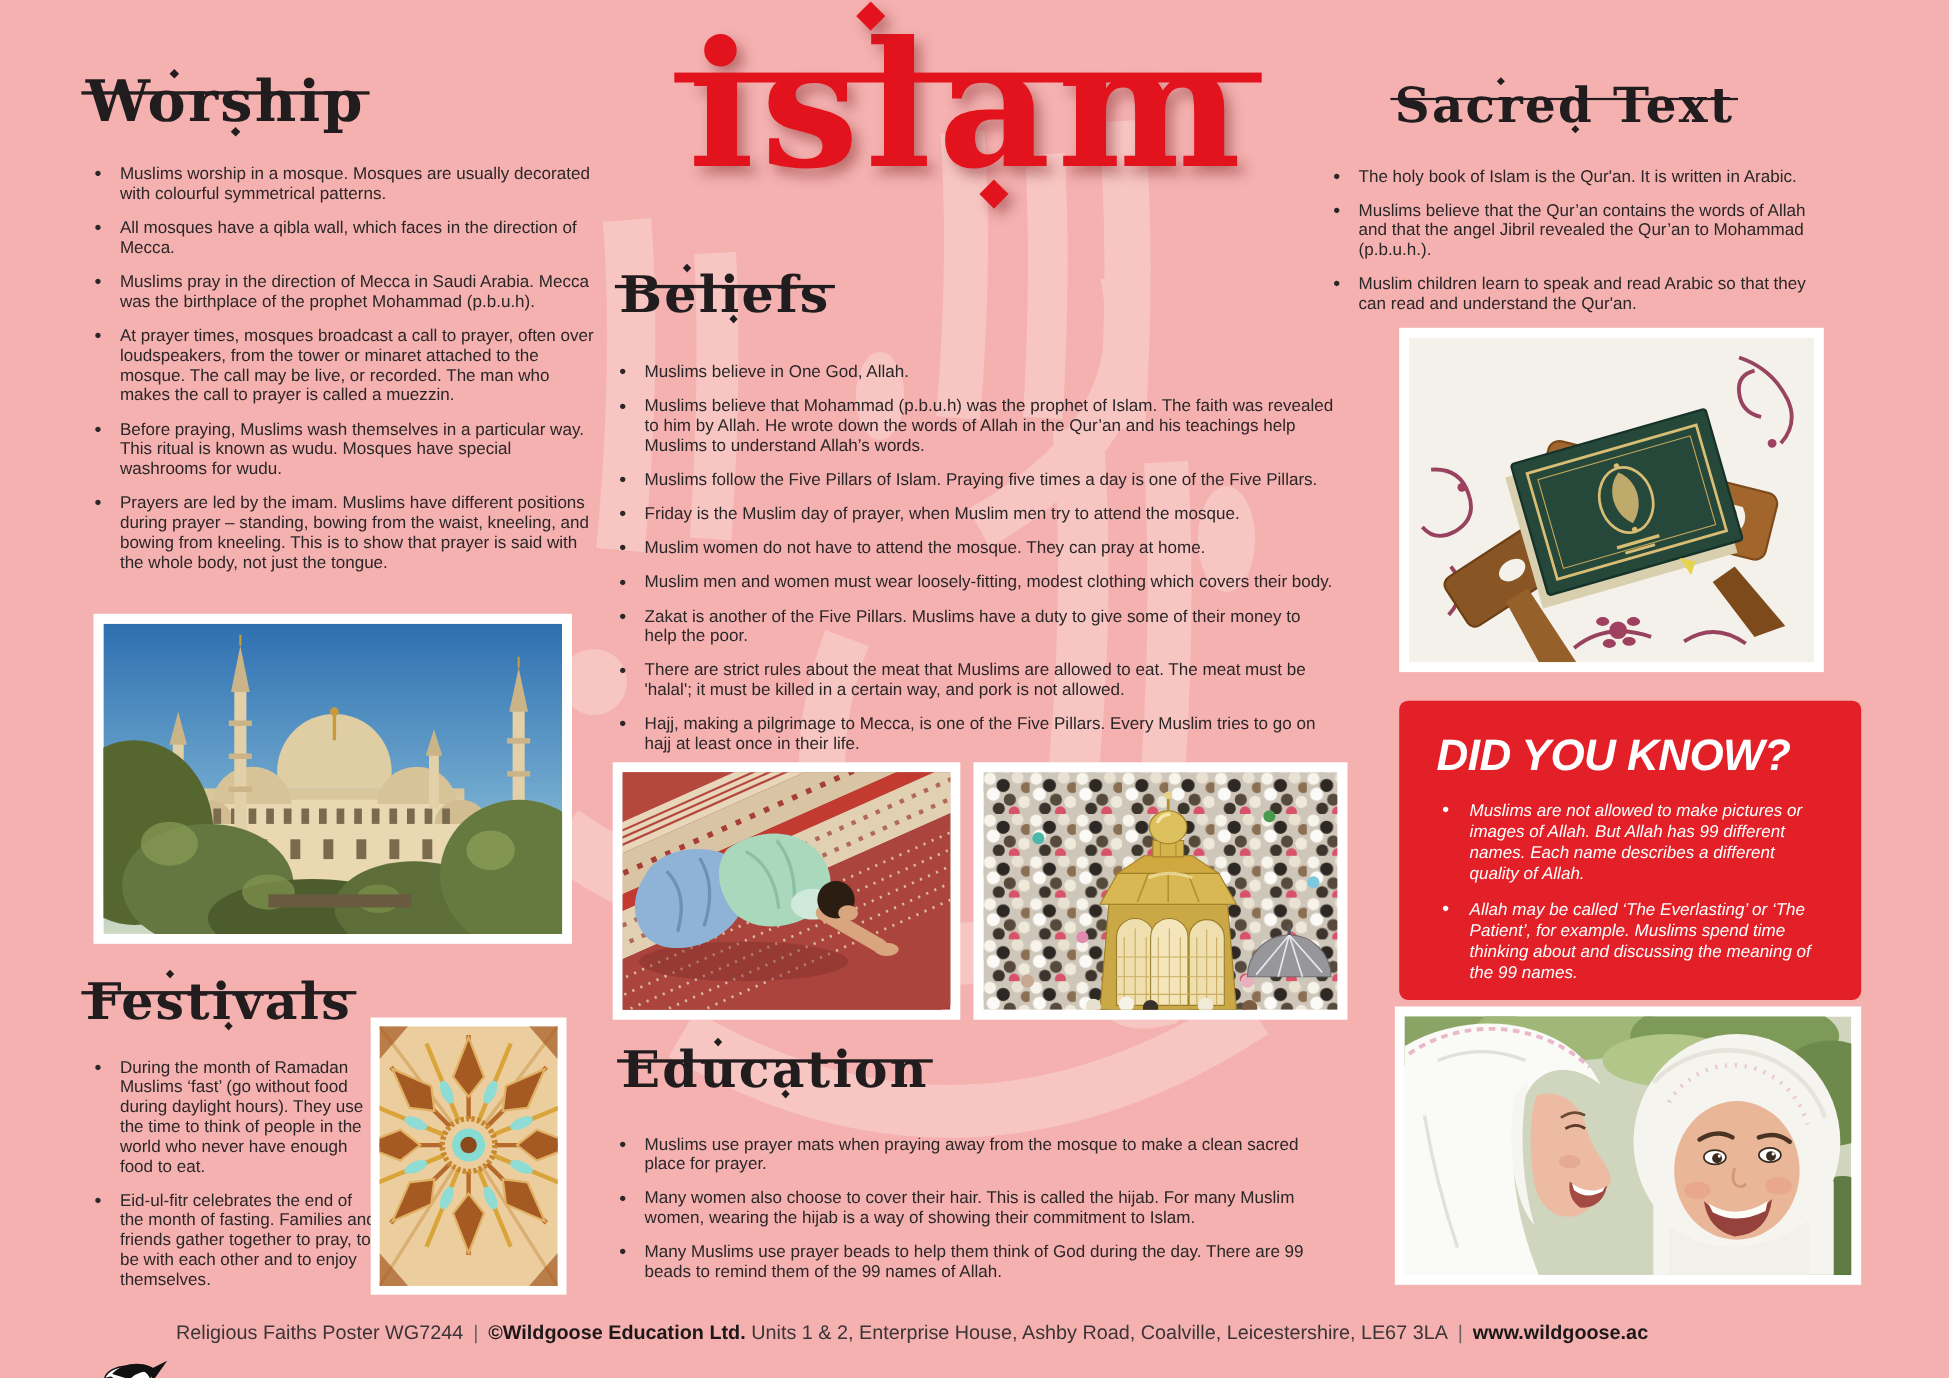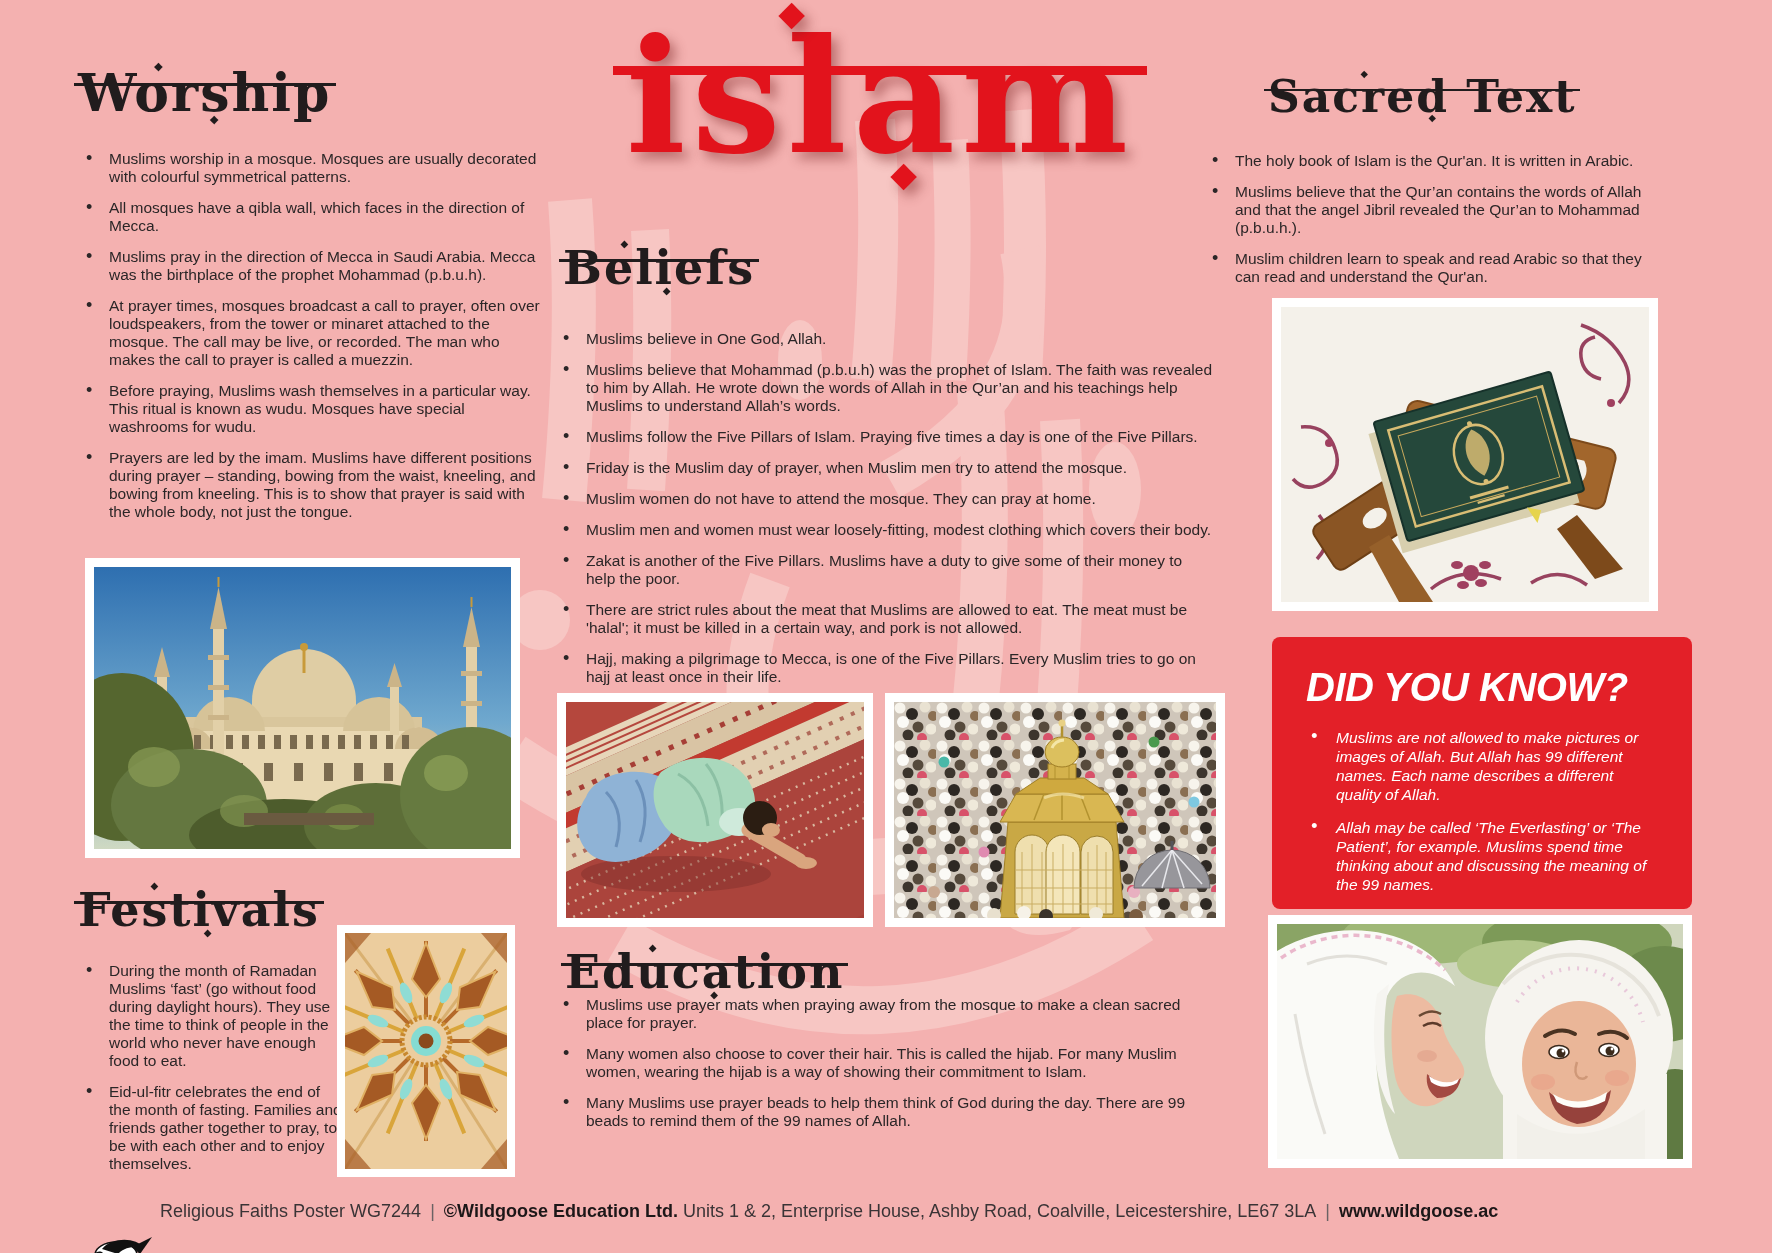--- a/index.html
+++ b/index.html
@@ -46,21 +46,21 @@
   ul.bullets li::before{content:"•";position:absolute;left:8px;top:-1px;font-size:18px;}
   
   .abs{position:absolute;z-index:2;}
   #worship-heading{left:78px;top:66px;font-size:52px;}
   #worship-list{left:78px;top:150px;width:464px;}
   #festivals-heading{left:78px;top:886px;font-size:46px;}
   #festivals-list{left:78px;top:962px;width:266px;}
   #beliefs-heading{left:563px;top:244px;font-size:46px;}
   #beliefs-list{left:555px;top:330px;width:658px;}
   #artefacts-heading{left:565px;top:948px;font-size:46px;}
-  #artefacts-list{left:555px;top:996px;width:652px;}
+  #artefacts-list{left:555px;top:1032px;width:652px;}
   #sacred-heading{left:1268px;top:74px;font-size:44px;}
   #sacred-list{left:1204px;top:152px;width:448px;}
   
   .photo{position:absolute;background:#fff;padding:9px;box-sizing:border-box;z-index:2;}
   .photo svg{display:block;}
   #mosque-photo{left:85px;top:558px;}
   #pattern-photo{left:337px;top:925px;padding:8px;}
   #praying-photo{left:557px;top:693px;}
   #mecca-photo{left:885px;top:693px;}
   #quran-photo{left:1272px;top:298px;}

